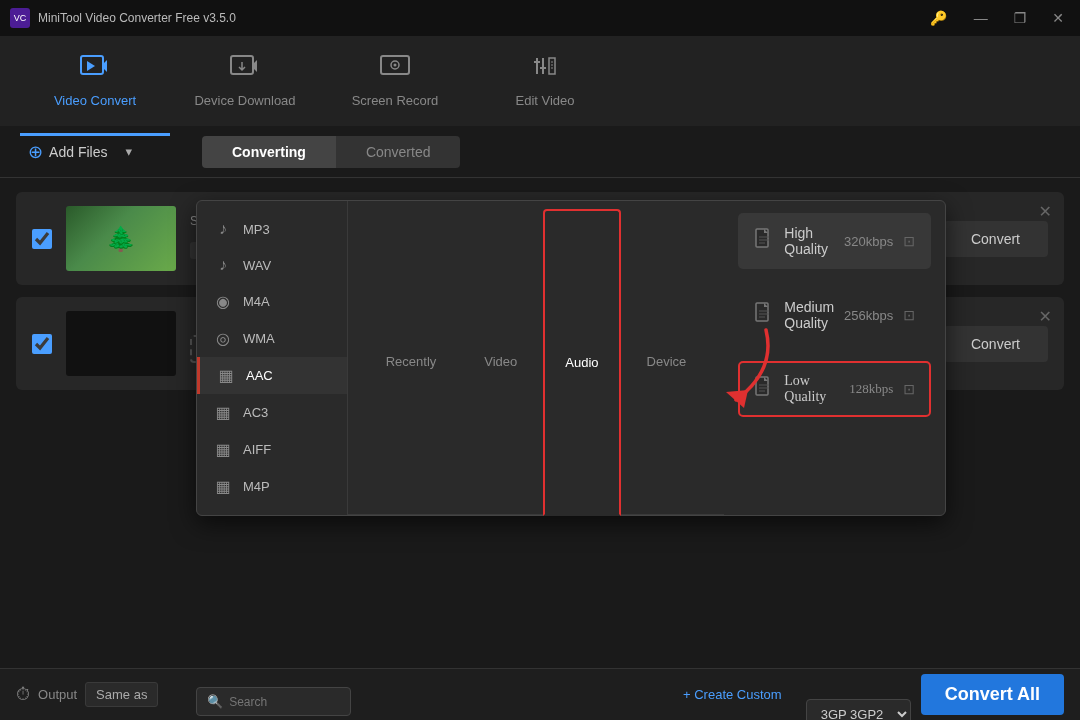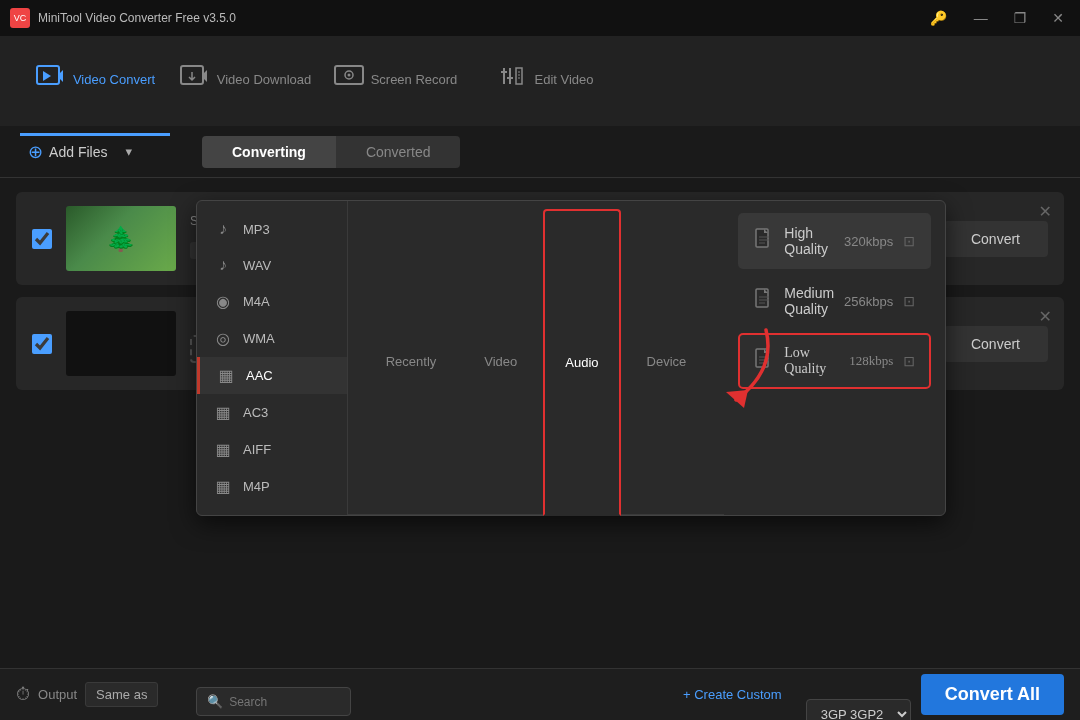--- a/index.html
+++ b/index.html
@@ -23,21 +23,21 @@
       justify-content: space-between;
     }
     #title-left {
       display: flex;
       align-items: center;
       gap: 8px;
     }
     #app-logo {
       width: 20px;
       height: 20px;
-      background: #ef4444;
+      background: #4c1d95;
       border-radius: 3px;
       display: flex;
       align-items: center;
       justify-content: center;
       color: white;
       font-size: 9px;
       font-weight: normal;
     }
     #title-text {
       color: #bbb;
@@ -59,20 +59,21 @@
     #nav-bar {
       height: 90px;
       background: #222;
       display: flex;
       align-items: center;
       padding: 0 20px;
       gap: 0;
     }
     .nav-item {
       display: flex;
+      flex-direction: column;
       align-items: center;
       justify-content: center;
       width: 150px;
       height: 110px;
       cursor: pointer;
       color: #888;
       font-size: 13px;
       gap: 6px;
       border-bottom: 3px solid transparent;
     }
@@ -304,21 +305,21 @@
       border-bottom: none;
       background: #2a2a2a;
       border-radius: 3px 3px 0 0;
     }
 
     
     #format-list {
       padding: 12px 14px;
       display: flex;
       flex-direction: column;
-      gap: 4px;
+      gap: 18px;
     }
     .format-option {
       display: flex;
       align-items: center;
       padding: 10px 14px;
       border-radius: 5px;
       cursor: pointer;
       gap: 10px;
       border: 2px solid transparent;
     }
@@ -460,21 +461,21 @@
   </div>
 
   <div class="nav-item">
     <span class="nav-icon">
       <svg width="32" height="28" viewBox="0 0 32 28" fill="none">
         <rect x="2" y="4" width="22" height="18" rx="2" stroke="#888" stroke-width="2" fill="none"></rect>
         <path d="M28 8 L28 20 L24 16 L24 12 Z" fill="#888"></path>
         <path d="M13 10 L13 17 M10 15 L13 18 L16 15" stroke="#888" stroke-width="1.5" fill="none"></path>
       </svg>
     </span>
-    <span>Video Download</span>
+    <span>Device Download</span>
   </div>
 
   <div class="nav-item">
     <span class="nav-icon">
       <svg width="32" height="28" viewBox="0 0 32 28" fill="none">
         <rect x="2" y="4" width="28" height="18" rx="2" stroke="#888" stroke-width="2" fill="none"></rect>
         <circle cx="16" cy="13" r="4" stroke="#888" stroke-width="1.5" fill="none"></circle>
         <circle cx="16" cy="13" r="1.5" fill="#888"></circle>
       </svg>
     </span>

